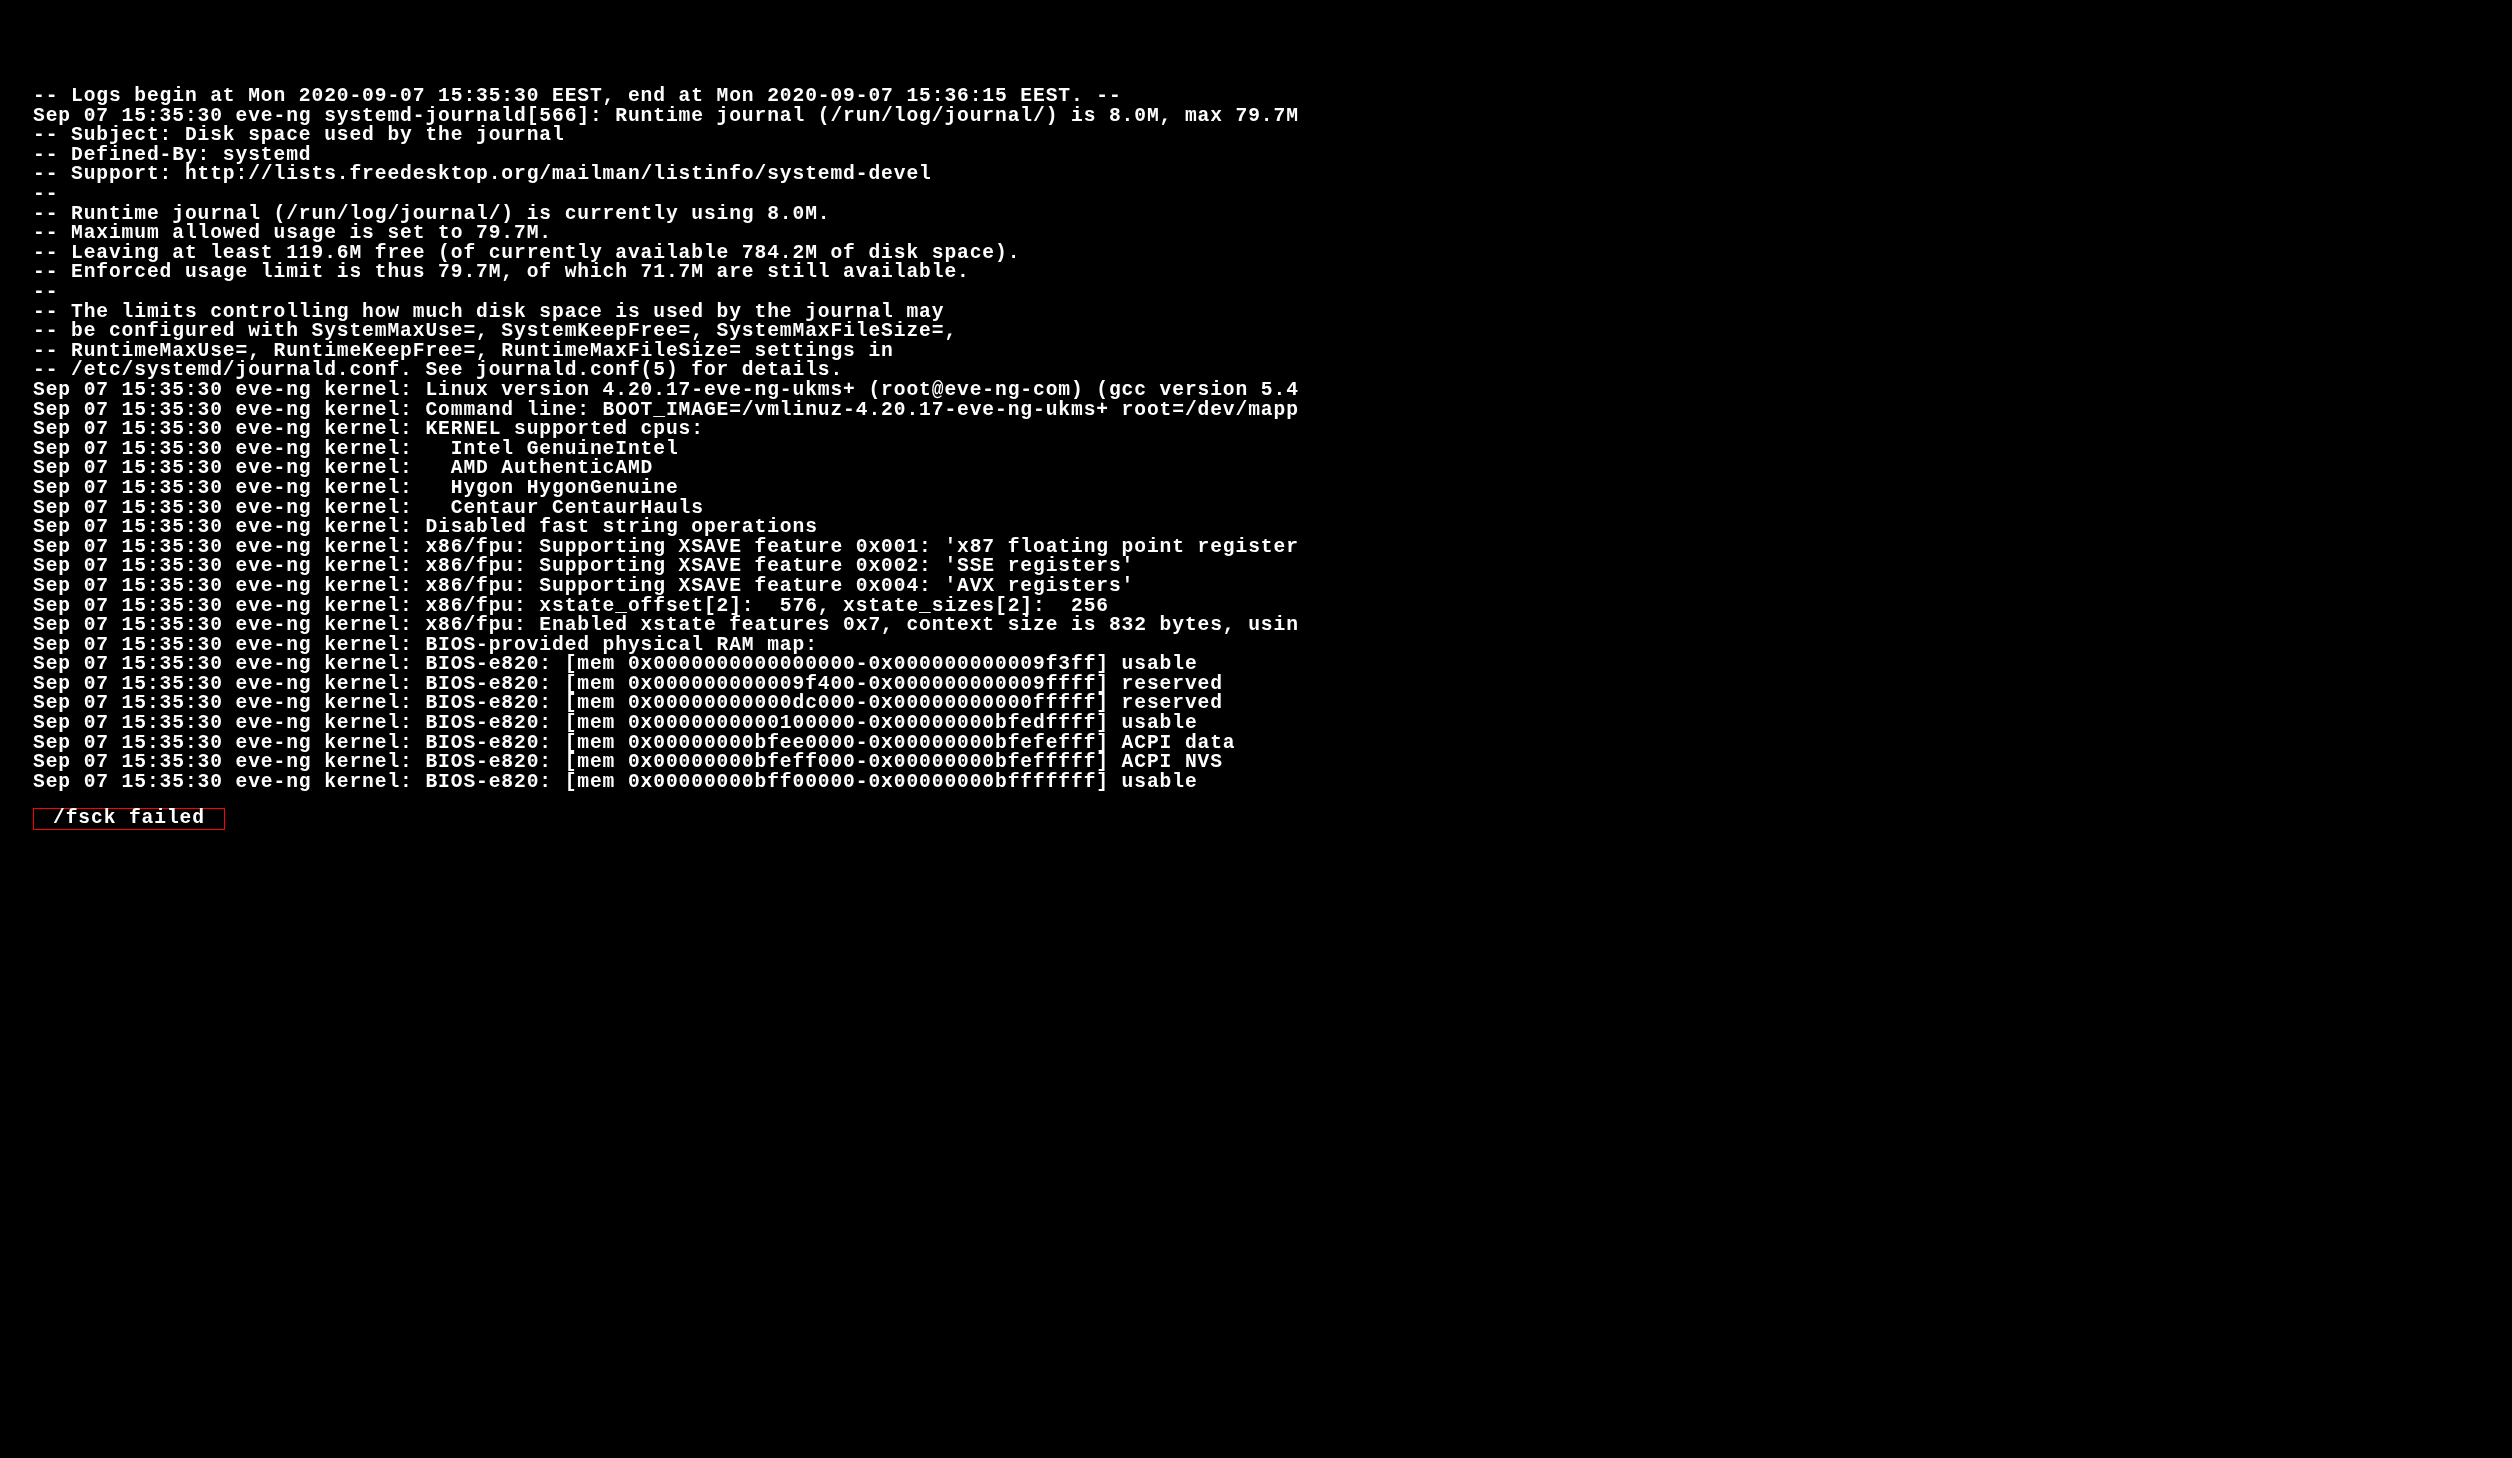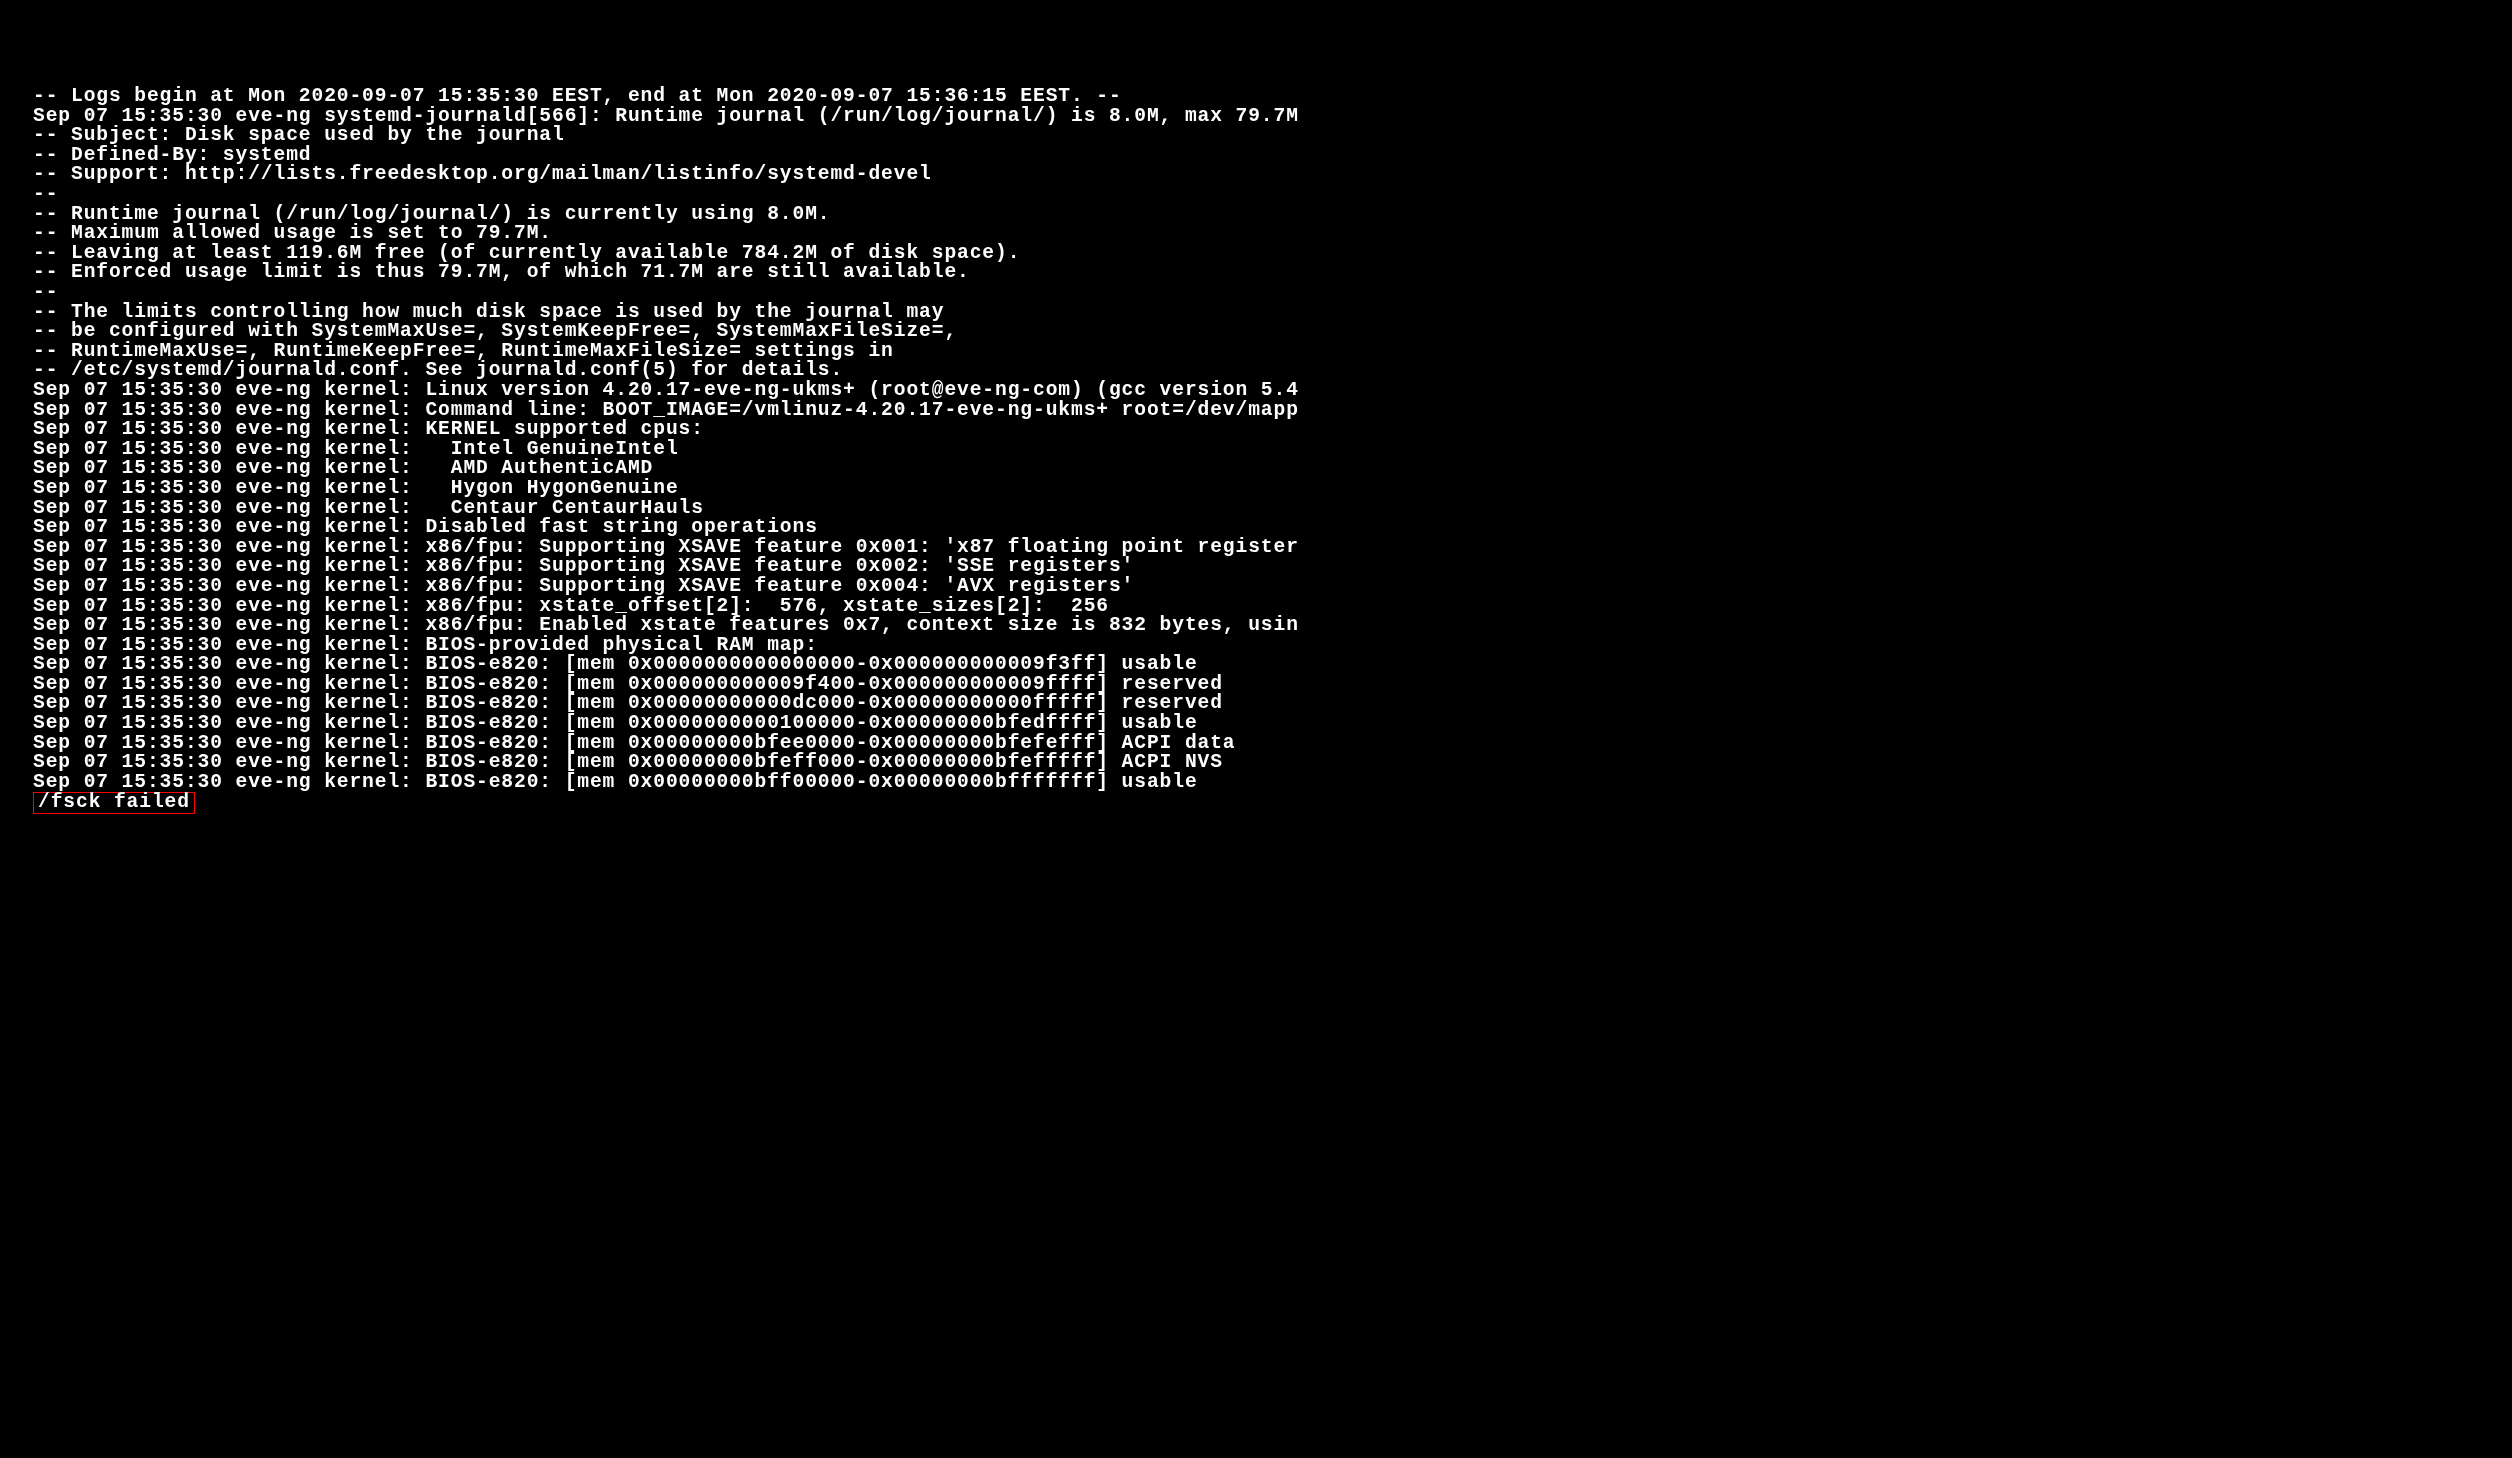--- a/index.html
+++ b/index.html
@@ -17,22 +17,22 @@
       white-space: pre;
       font-weight: bold;
       letter-spacing: 0.9px;
     }
     .log-line {
       display: block;
     }
     .search-highlight {
       border: 0.9px solid #ff0000;
       display: inline-block;
-      padding: 0 4px;
-      margin-top: 0;
+      padding: 0 19px;
+      margin-top: 16px;
     }
   </style>
 </head>
 <body>
 
 
 
 <div id="log-output"><span class="log-line">-- Logs begin at Mon 2020-09-07 15:35:30 EEST, end at Mon 2020-09-07 15:36:15 EEST. --</span><span class="log-line">Sep 07 15:35:30 eve-ng systemd-journald[566]: Runtime journal (/run/log/journal/) is 8.0M, max 79.7M</span><span class="log-line">-- Subject: Disk space used by the journal</span><span class="log-line">-- Defined-By: systemd</span><span class="log-line">-- Support: http://lists.freedesktop.org/mailman/listinfo/systemd-devel</span><span class="log-line">--</span><span class="log-line">-- Runtime journal (/run/log/journal/) is currently using 8.0M.</span><span class="log-line">-- Maximum allowed usage is set to 79.7M.</span><span class="log-line">-- Leaving at least 119.6M free (of currently available 784.2M of disk space).</span><span class="log-line">-- Enforced usage limit is thus 79.7M, of which 71.7M are still available.</span><span class="log-line">--</span><span class="log-line">-- The limits controlling how much disk space is used by the journal may</span><span class="log-line">-- be configured with SystemMaxUse=, SystemKeepFree=, SystemMaxFileSize=,</span><span class="log-line">-- RuntimeMaxUse=, RuntimeKeepFree=, RuntimeMaxFileSize= settings in</span><span class="log-line">-- /etc/systemd/journald.conf. See journald.conf(5) for details.</span><span class="log-line">Sep 07 15:35:30 eve-ng kernel: Linux version 4.20.17-eve-ng-ukms+ (root@eve-ng-com) (gcc version 5.4</span><span class="log-line">Sep 07 15:35:30 eve-ng kernel: Command line: BOOT_IMAGE=/vmlinuz-4.20.17-eve-ng-ukms+ root=/dev/mapp</span><span class="log-line">Sep 07 15:35:30 eve-ng kernel: KERNEL supported cpus:</span><span class="log-line">Sep 07 15:35:30 eve-ng kernel:   Intel GenuineIntel</span><span class="log-line">Sep 07 15:35:30 eve-ng kernel:   AMD AuthenticAMD</span><span class="log-line">Sep 07 15:35:30 eve-ng kernel:   Hygon HygonGenuine</span><span class="log-line">Sep 07 15:35:30 eve-ng kernel:   Centaur CentaurHauls</span><span class="log-line">Sep 07 15:35:30 eve-ng kernel: Disabled fast string operations</span><span class="log-line">Sep 07 15:35:30 eve-ng kernel: x86/fpu: Supporting XSAVE feature 0x001: 'x87 floating point register</span><span class="log-line">Sep 07 15:35:30 eve-ng kernel: x86/fpu: Supporting XSAVE feature 0x002: 'SSE registers'</span><span class="log-line">Sep 07 15:35:30 eve-ng kernel: x86/fpu: Supporting XSAVE feature 0x004: 'AVX registers'</span><span class="log-line">Sep 07 15:35:30 eve-ng kernel: x86/fpu: xstate_offset[2]:  576, xstate_sizes[2]:  256</span><span class="log-line">Sep 07 15:35:30 eve-ng kernel: x86/fpu: Enabled xstate features 0x7, context size is 832 bytes, usin</span><span class="log-line">Sep 07 15:35:30 eve-ng kernel: BIOS-provided physical RAM map:</span><span class="log-line">Sep 07 15:35:30 eve-ng kernel: BIOS-e820: [mem 0x0000000000000000-0x000000000009f3ff] usable</span><span class="log-line">Sep 07 15:35:30 eve-ng kernel: BIOS-e820: [mem 0x000000000009f400-0x000000000009ffff] reserved</span><span class="log-line">Sep 07 15:35:30 eve-ng kernel: BIOS-e820: [mem 0x00000000000dc000-0x00000000000fffff] reserved</span><span class="log-line">Sep 07 15:35:30 eve-ng kernel: BIOS-e820: [mem 0x0000000000100000-0x00000000bfedffff] usable</span><span class="log-line">Sep 07 15:35:30 eve-ng kernel: BIOS-e820: [mem 0x00000000bfee0000-0x00000000bfefefff] ACPI data</span><span class="log-line">Sep 07 15:35:30 eve-ng kernel: BIOS-e820: [mem 0x00000000bfeff000-0x00000000bfefffff] ACPI NVS</span><span class="log-line">Sep 07 15:35:30 eve-ng kernel: BIOS-e820: [mem 0x00000000bff00000-0x00000000bfffffff] usable</span><span class="search-highlight">/fsck failed</span></div>
 
 

